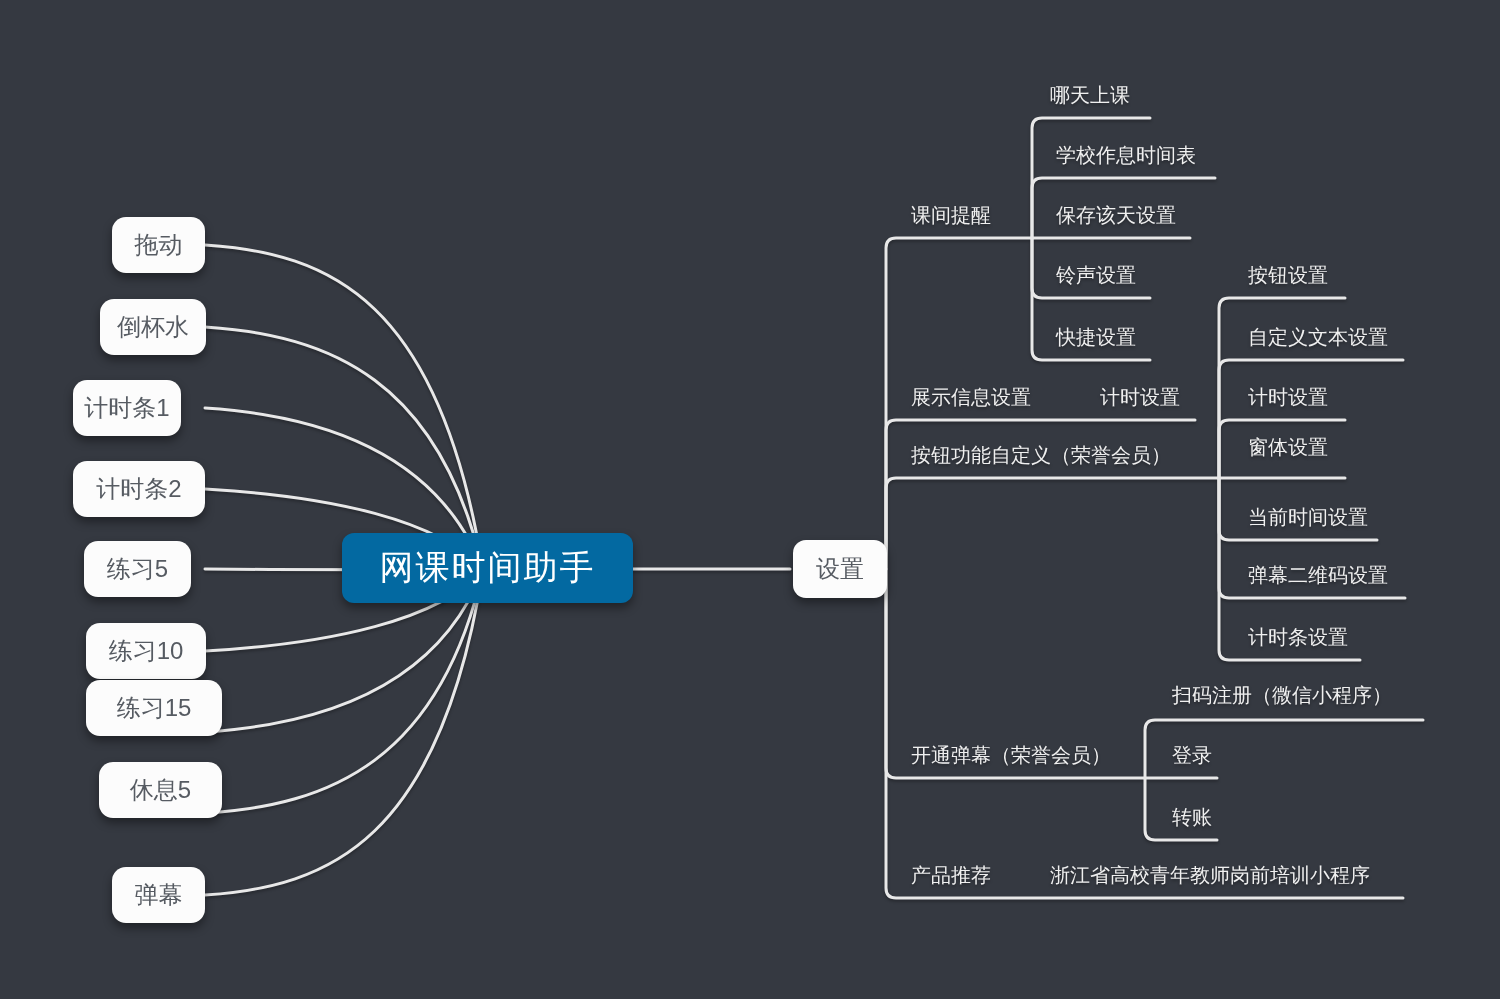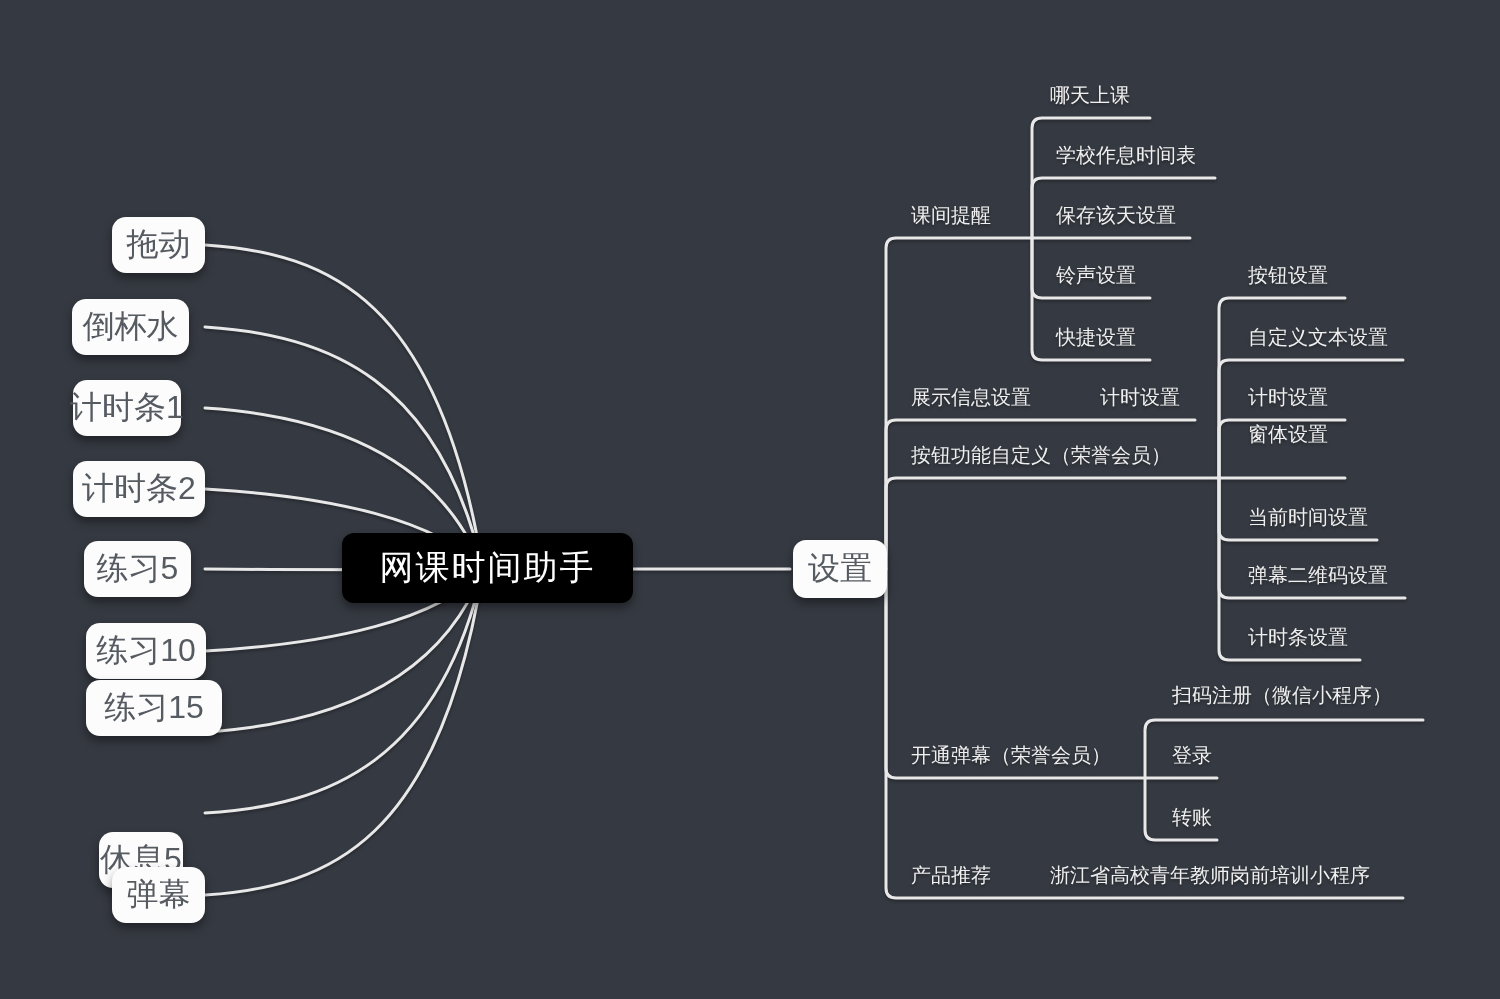--- a/index.html
+++ b/index.html
@@ -10,24 +10,24 @@
   }
   svg.edges{position:absolute;left:0;top:0;}
   svg.edges path{
     fill:none;stroke:#e8e8e8;stroke-width:3;stroke-linecap:round;
   }
   .edge-shadow{filter:drop-shadow(0 2.5px 1.5px rgba(0,0,0,0.30));}
   .node{
     position:absolute;display:flex;align-items:center;justify-content:center;
     background:#fcfcfc;border-radius:14px;height:56px;
     box-shadow:0 5px 10px rgba(0,0,0,0.40);
-    color:#565b62;font-size:32px;white-space:nowrap;cursor:default;
+    color:#565b62;font-size:24px;white-space:nowrap;cursor:default;
   }
   .node.root{
-    background:#000000;color:#ffffff;font-size:34px;height:70px;border-radius:12px;
+    background:#0369a1;color:#ffffff;font-size:34px;height:70px;border-radius:12px;
     letter-spacing:2px;
   }
   .node.settings{height:58px;border-radius:13px;margin-left:25px;}
   .lbl{
     position:absolute;color:#f0f0f0;font-size:20px;line-height:26px;
     white-space:nowrap;text-shadow:0 2px 3px rgba(0,0,0,0.35);cursor:default;
   }
 </style>
 </head>
 <body>
@@ -67,39 +67,39 @@
     <path d="M1219,478 V588 Q1219,598 1229,598 H1405"></path>
     <path d="M1219,478 V650 Q1219,660 1229,660 H1360"></path>
 
     <path d="M1145,778 V730 Q1145,720 1155,720 H1423"></path>
     <path d="M1145,778 V830 Q1145,840 1155,840 H1217"></path>
   </svg>
 
   <div class="node" style="left:112px;top:217px;width:93px">
       <span>拖动</span>
     </div>
-  <div class="node" style="left:72px;top:299px;width:117px">
+  <div class="node" style="left:100px;top:299px;width:106px">
       <span>倒杯水</span>
     </div>
   <div class="node" style="left:73px;top:380px;width:108px">
       <span>计时条1</span>
     </div>
   <div class="node" style="left:73px;top:461px;width:132px">
       <span>计时条2</span>
     </div>
   <div class="node" style="left:84px;top:541px;width:107px">
       <span>练习5</span>
     </div>
   <div class="node" style="left:86px;top:623px;width:120px">
       <span>练习10</span>
     </div>
   <div class="node" style="left:86px;top:680px;width:136px">
       <span>练习15</span>
     </div>
-  <div class="node" style="left:99px;top:832px;width:84px">
+  <div class="node" style="left:99px;top:762px;width:123px">
       <span>休息5</span>
     </div>
   <div class="node" style="left:112px;top:867px;width:93px">
       <span>弹幕</span>
     </div>
 
   <div class="node root" style="left:342px;top:533px;width:291px">
     <span>网课时间助手</span>
   </div>
 
@@ -117,21 +117,21 @@
   <div class="lbl" style="left:1056px;top:142px">学校作息时间表</div>
   <div class="lbl" style="left:1056px;top:202px">保存该天设置</div>
   <div class="lbl" style="left:1056px;top:262px">铃声设置</div>
   <div class="lbl" style="left:1056px;top:324px">快捷设置</div>
 
   <div class="lbl" style="left:1100px;top:384px">计时设置</div>
 
   <div class="lbl" style="left:1248px;top:262px">按钮设置</div>
   <div class="lbl" style="left:1248px;top:324px">自定义文本设置</div>
   <div class="lbl" style="left:1248px;top:384px">计时设置</div>
-  <div class="lbl" style="left:1248px;top:421px">窗体设置</div>
+  <div class="lbl" style="left:1248px;top:434px">窗体设置</div>
   <div class="lbl" style="left:1248px;top:504px">当前时间设置</div>
   <div class="lbl" style="left:1248px;top:562px">弹幕二维码设置</div>
   <div class="lbl" style="left:1248px;top:624px">计时条设置</div>
 
   <div class="lbl" style="left:1172px;top:682px">扫码注册（微信小程序）</div>
   <div class="lbl" style="left:1172px;top:742px">登录</div>
   <div class="lbl" style="left:1172px;top:804px">转账</div>
 
   <div class="lbl" style="left:1050px;top:862px">浙江省高校青年教师岗前培训小程序</div>
 

